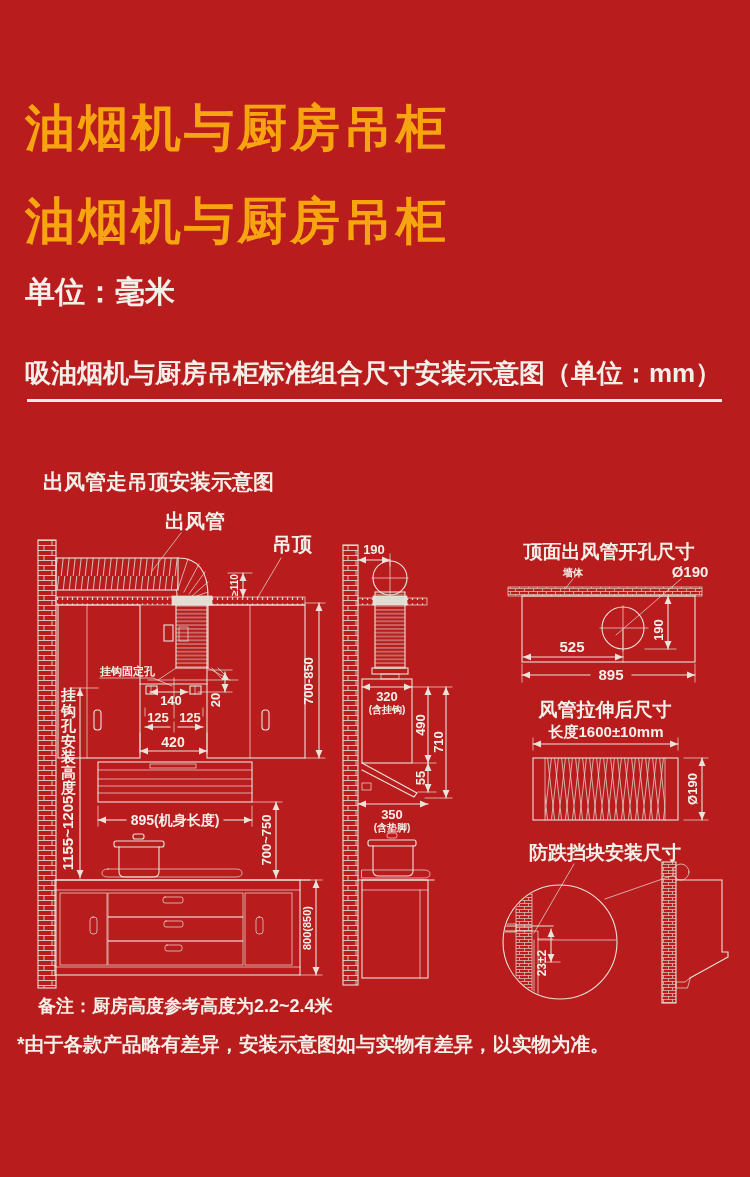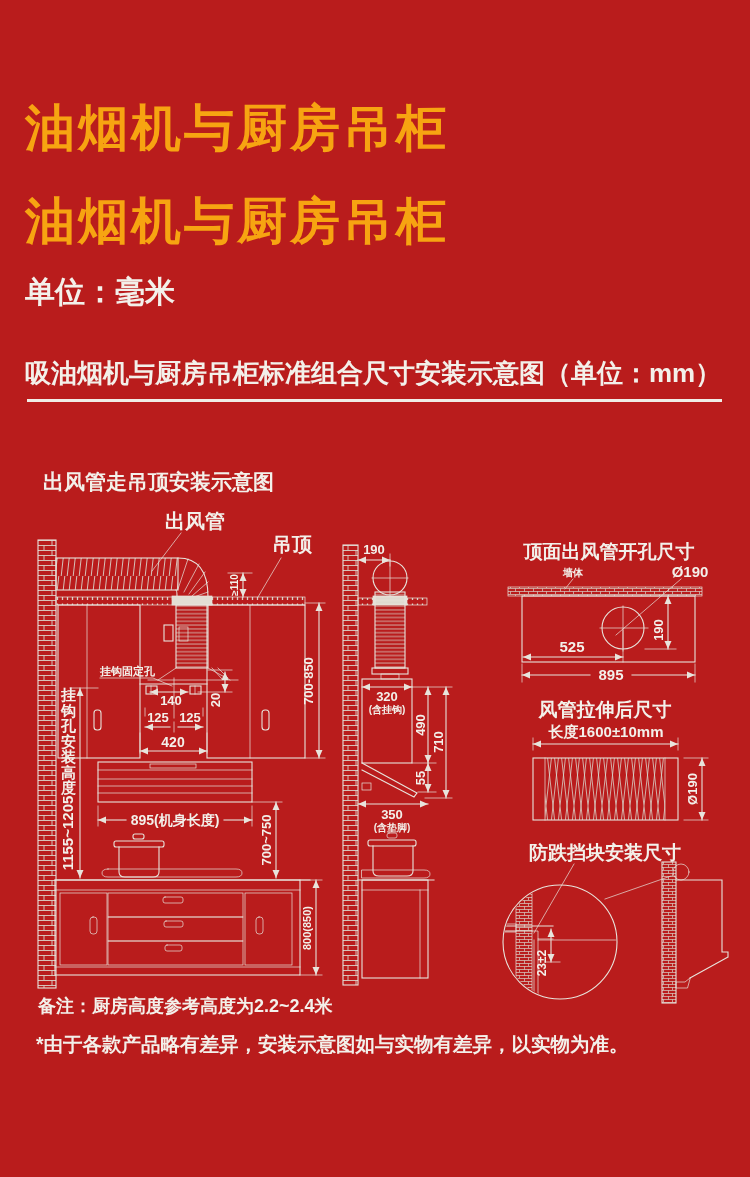--- a/index.html
+++ b/index.html
@@ -6,21 +6,21 @@
   .page{position:relative;width:750px;height:1177px;background:#b91c1c;overflow:hidden;
         font-family:"Liberation Sans","DejaVu Sans",sans-serif;}
   .abs{position:absolute;}
   .title-line{left:25px;color:#f7a411;font-size:50px;font-weight:bold;letter-spacing:3px;white-space:nowrap;}
   .t-l1{top:95px;}
   .t-l2{top:188px;}
   .unit{left:25px;top:272px;color:#f3f0ea;font-size:30px;font-weight:bold;}
   .subtitle{left:25px;top:356px;color:#f3f0ea;font-size:26px;font-weight:bold;white-space:nowrap;}
   .divider{left:27px;top:399px;width:695px;height:3px;background:#f0ede6;}
   .remark{left:38px;top:994px;color:#f3f0ea;font-size:18px;font-weight:bold;white-space:nowrap;text-align:center;}
-  .disclaimer{left:36px;top:1031px;color:#f3f0ea;font-size:19.5px;font-weight:bold;white-space:nowrap;}
+  .disclaimer{left:17px;top:1031px;color:#f3f0ea;font-size:19.5px;font-weight:bold;white-space:nowrap;}
   svg.diagram{position:absolute;left:0;top:440px;}
   svg .s{stroke:#e8e4dc;stroke-width:1.1;fill:none;stroke-linecap:square;}
   svg .s7{stroke:#e8e4dc;stroke-width:0.7;fill:none;stroke-linecap:square;}
   svg text{fill:#f3f0ea;font-weight:bold;font-family:"Liberation Sans","DejaVu Sans",sans-serif;}
   svg .mid{text-anchor:middle;}
   .t10{font-size:10px;} .t11{font-size:11px;} .t12{font-size:12px;} .t13{font-size:13px;}
   .t14{font-size:14px;} .t15{font-size:15px;} .t19{font-size:19px;} .t20{font-size:20px;} .t21{font-size:21px;}
 </style>
 </head>
 <body>

